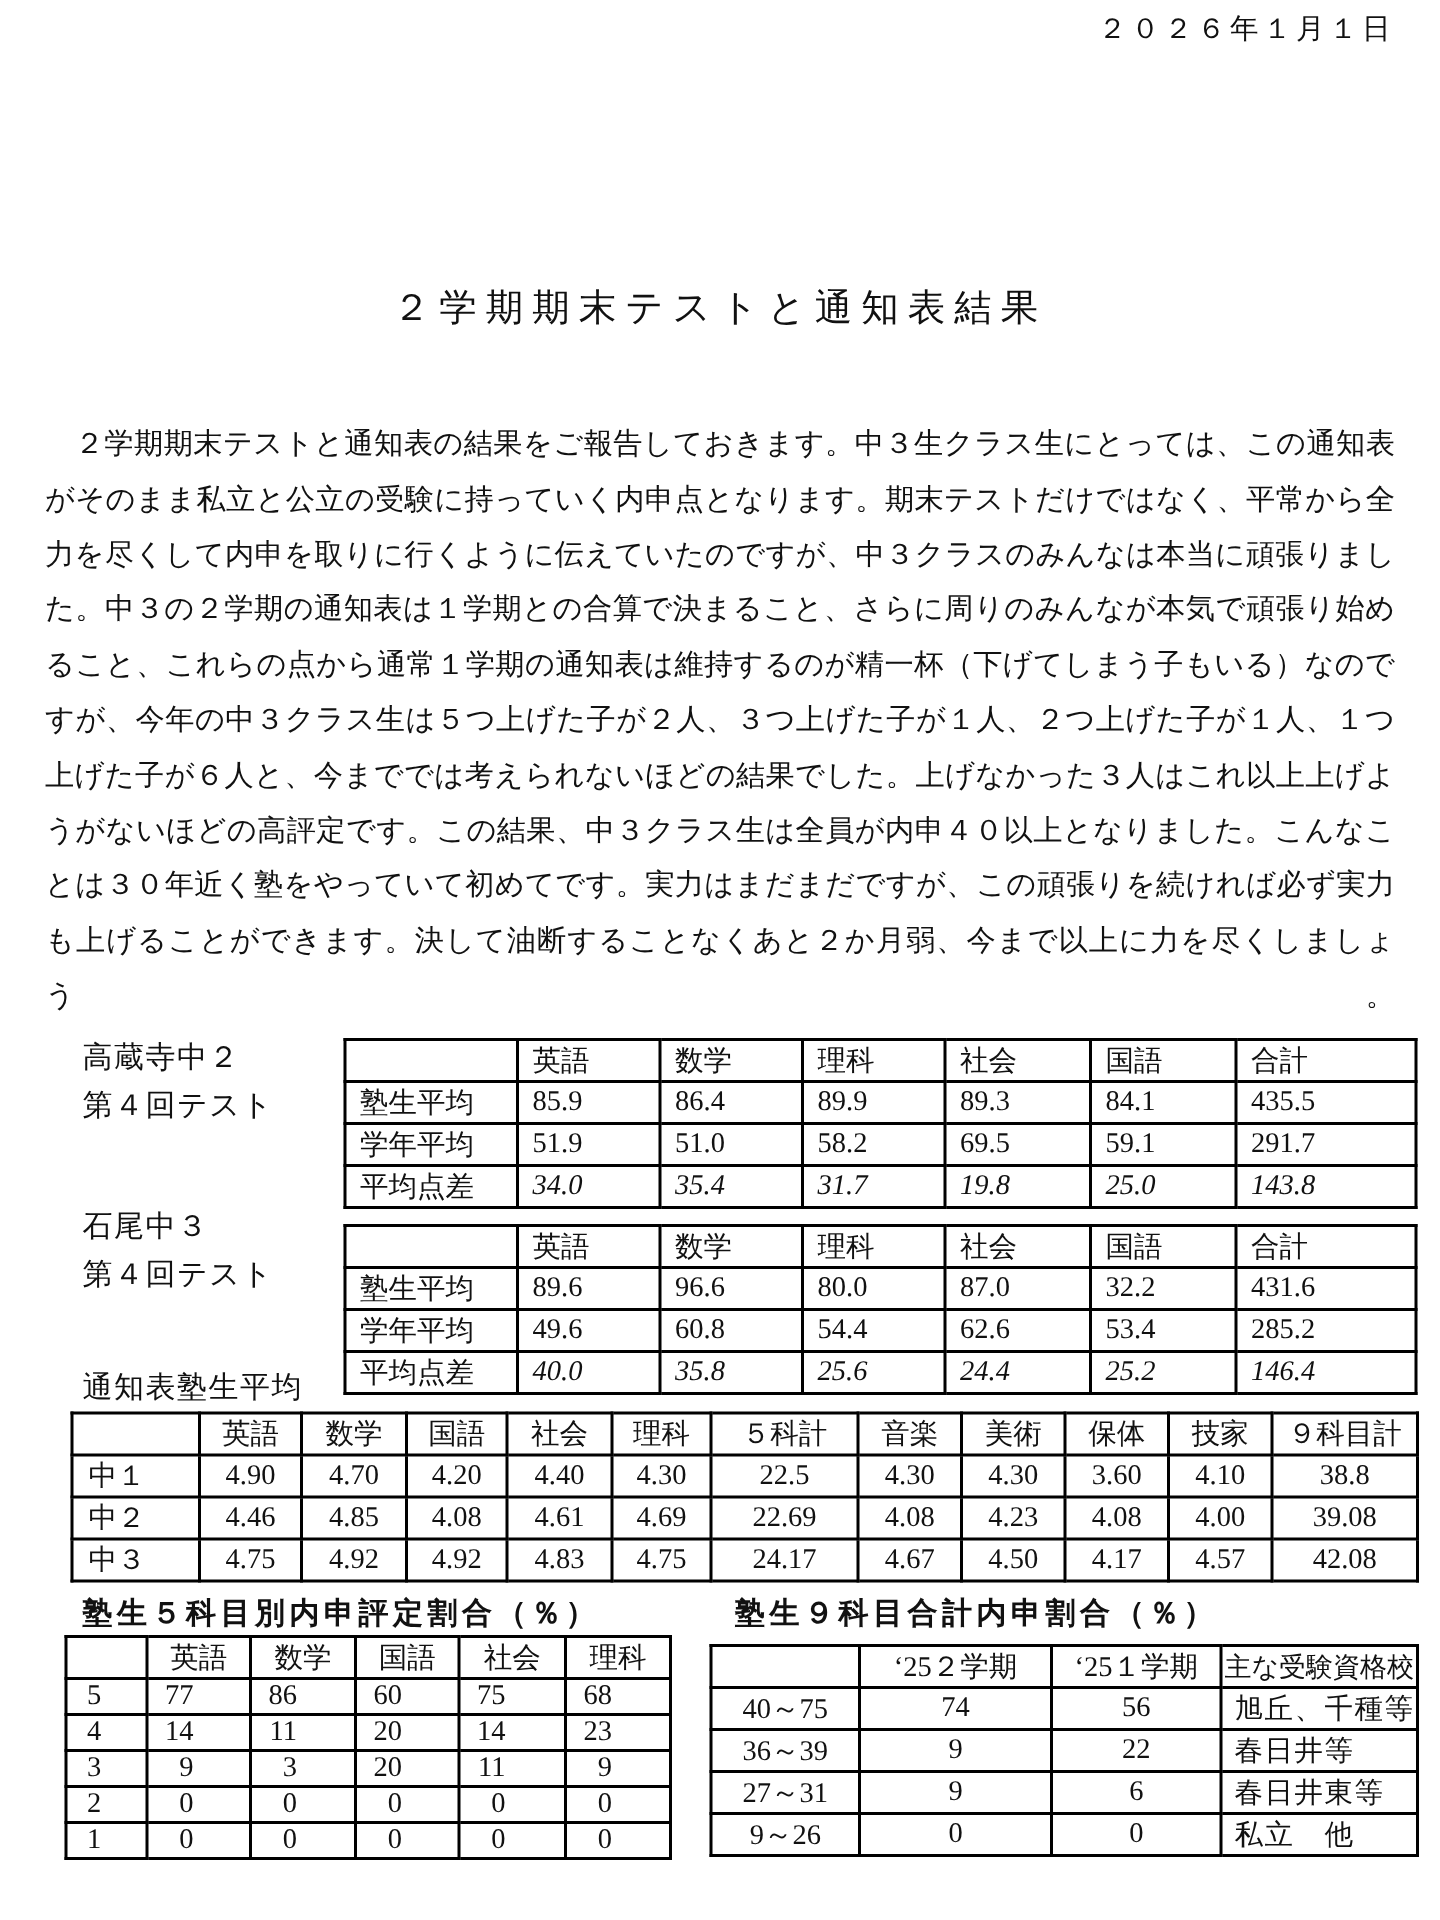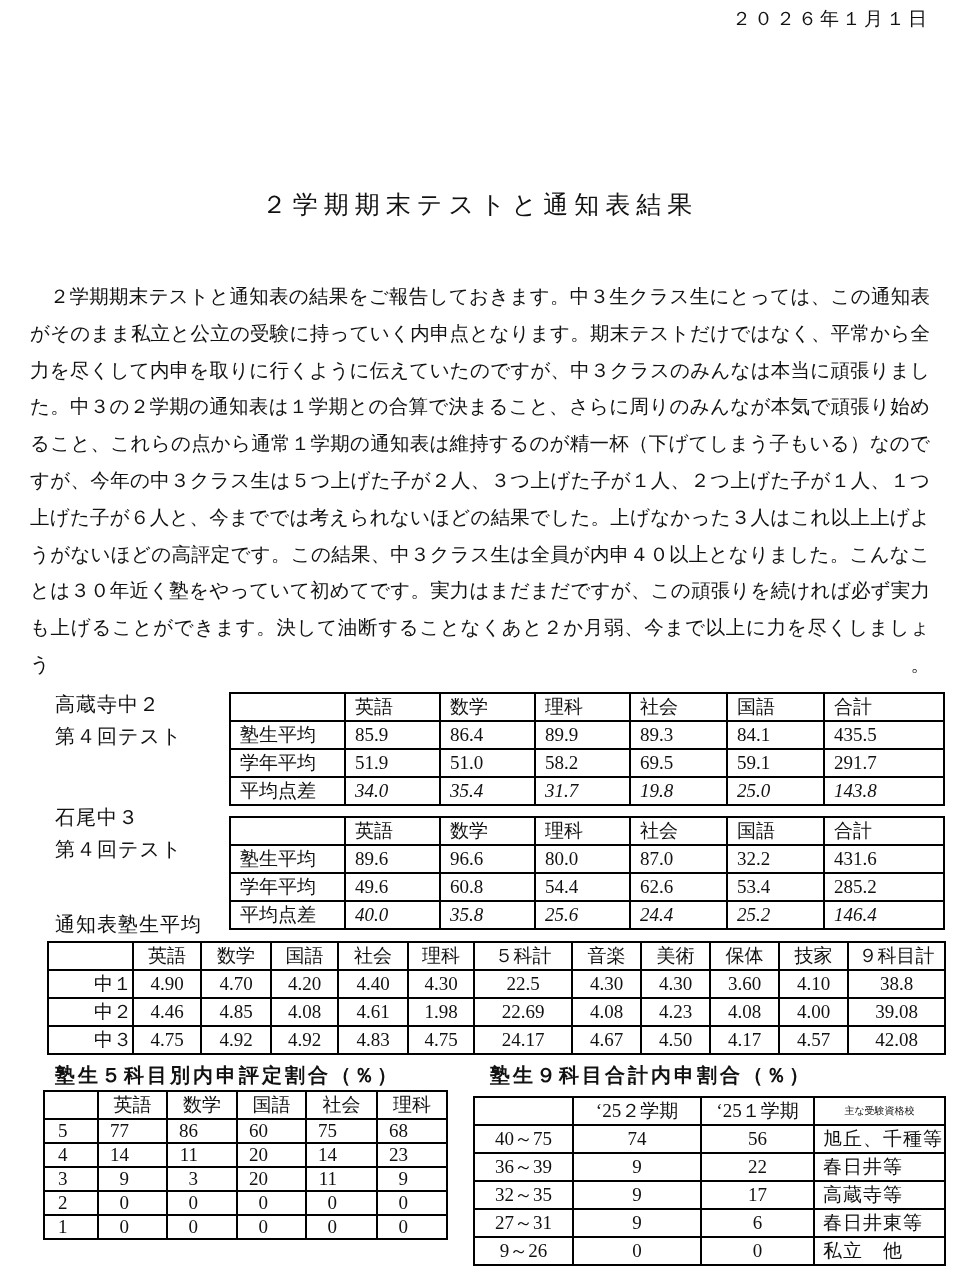--- a/index.html
+++ b/index.html
@@ -44,31 +44,31 @@
   table { border-collapse:collapse; table-layout:fixed; font-size:19px; position:absolute; }
   th,td { border:2px solid #000; font-weight:normal; overflow:hidden; white-space:nowrap; padding:0; }
   .italic { font-style:italic; }
 
   .t1 { left:229px; top:692px; }
   .t2 { left:229px; top:816px; }
   .test-table th, .test-table td { height:24px; text-align:left; padding-left:9px; }
 
   .t3 { left:47px; top:941px; }
   .t3 th, .t3 td { height:25px; text-align:center; }
-  .t3 td.c0 { text-align:right; padding-left:10px;border-radius:14px; }
+  .t3 td.c0 { text-align:left; padding-left:10px;border-radius:14px; }
 
   .t4 { left:43px; top:1090px; }
   .t4 th { height:25px; text-align:center; }
   .t4 td { height:22px; text-align:left; }
   .t4 td.c0 { padding-left:13px; }
   .t4 span.n2 { display:inline-block; width:2ch; text-align:right; margin-left:11px; }
 
   .t5 { left:473px; top:1066px;margin-top:30px; }
   .t5 th, .t5 td { height:25px; text-align:center; }
-  .t5 th.c3 { font-size:10px; letter-spacing:0; }
+  .t5 th.c3 { font-size:18px; letter-spacing:0; }
   .t5 td.c3 { text-align:left; padding-left:8px; letter-spacing:1px; }
 </style>
 </head>
 <body>
 
 <div class="page">
 
   <div class="abs date">２０２６年１月１日</div>
 
 
@@ -242,21 +242,21 @@
           <td class="c9">3.60</td>
           <td class="c10">4.10</td>
           <td class="c11">38.8</td>
         </tr>
         <tr>
           <td class="c0">中２</td>
           <td class="c1">4.46</td>
           <td class="c2">4.85</td>
           <td class="c3">4.08</td>
           <td class="c4">4.61</td>
-          <td class="c5">1.98</td>
+          <td class="c5">4.69</td>
           <td class="c6">22.69</td>
           <td class="c7">4.08</td>
           <td class="c8">4.23</td>
           <td class="c9">4.08</td>
           <td class="c10">4.00</td>
           <td class="c11">39.08</td>
         </tr>
         <tr>
           <td class="c0">中３</td>
           <td class="c1">4.75</td>
@@ -361,26 +361,20 @@
           <td class="c2">56</td>
           <td class="c3">旭丘、千種等</td>
         </tr>
         <tr>
           <td class="c0">36～39</td>
           <td class="c1">9</td>
           <td class="c2">22</td>
           <td class="c3">春日井等</td>
         </tr>
         <tr>
-          <td class="c0">32～35</td>
-          <td class="c1">9</td>
-          <td class="c2">17</td>
-          <td class="c3">高蔵寺等</td>
-        </tr>
-        <tr>
           <td class="c0">27～31</td>
           <td class="c1">9</td>
           <td class="c2">6</td>
           <td class="c3">春日井東等</td>
         </tr>
         <tr>
           <td class="c0">9～26</td>
           <td class="c1">0</td>
           <td class="c2">0</td>
           <td class="c3">私立　他</td>

